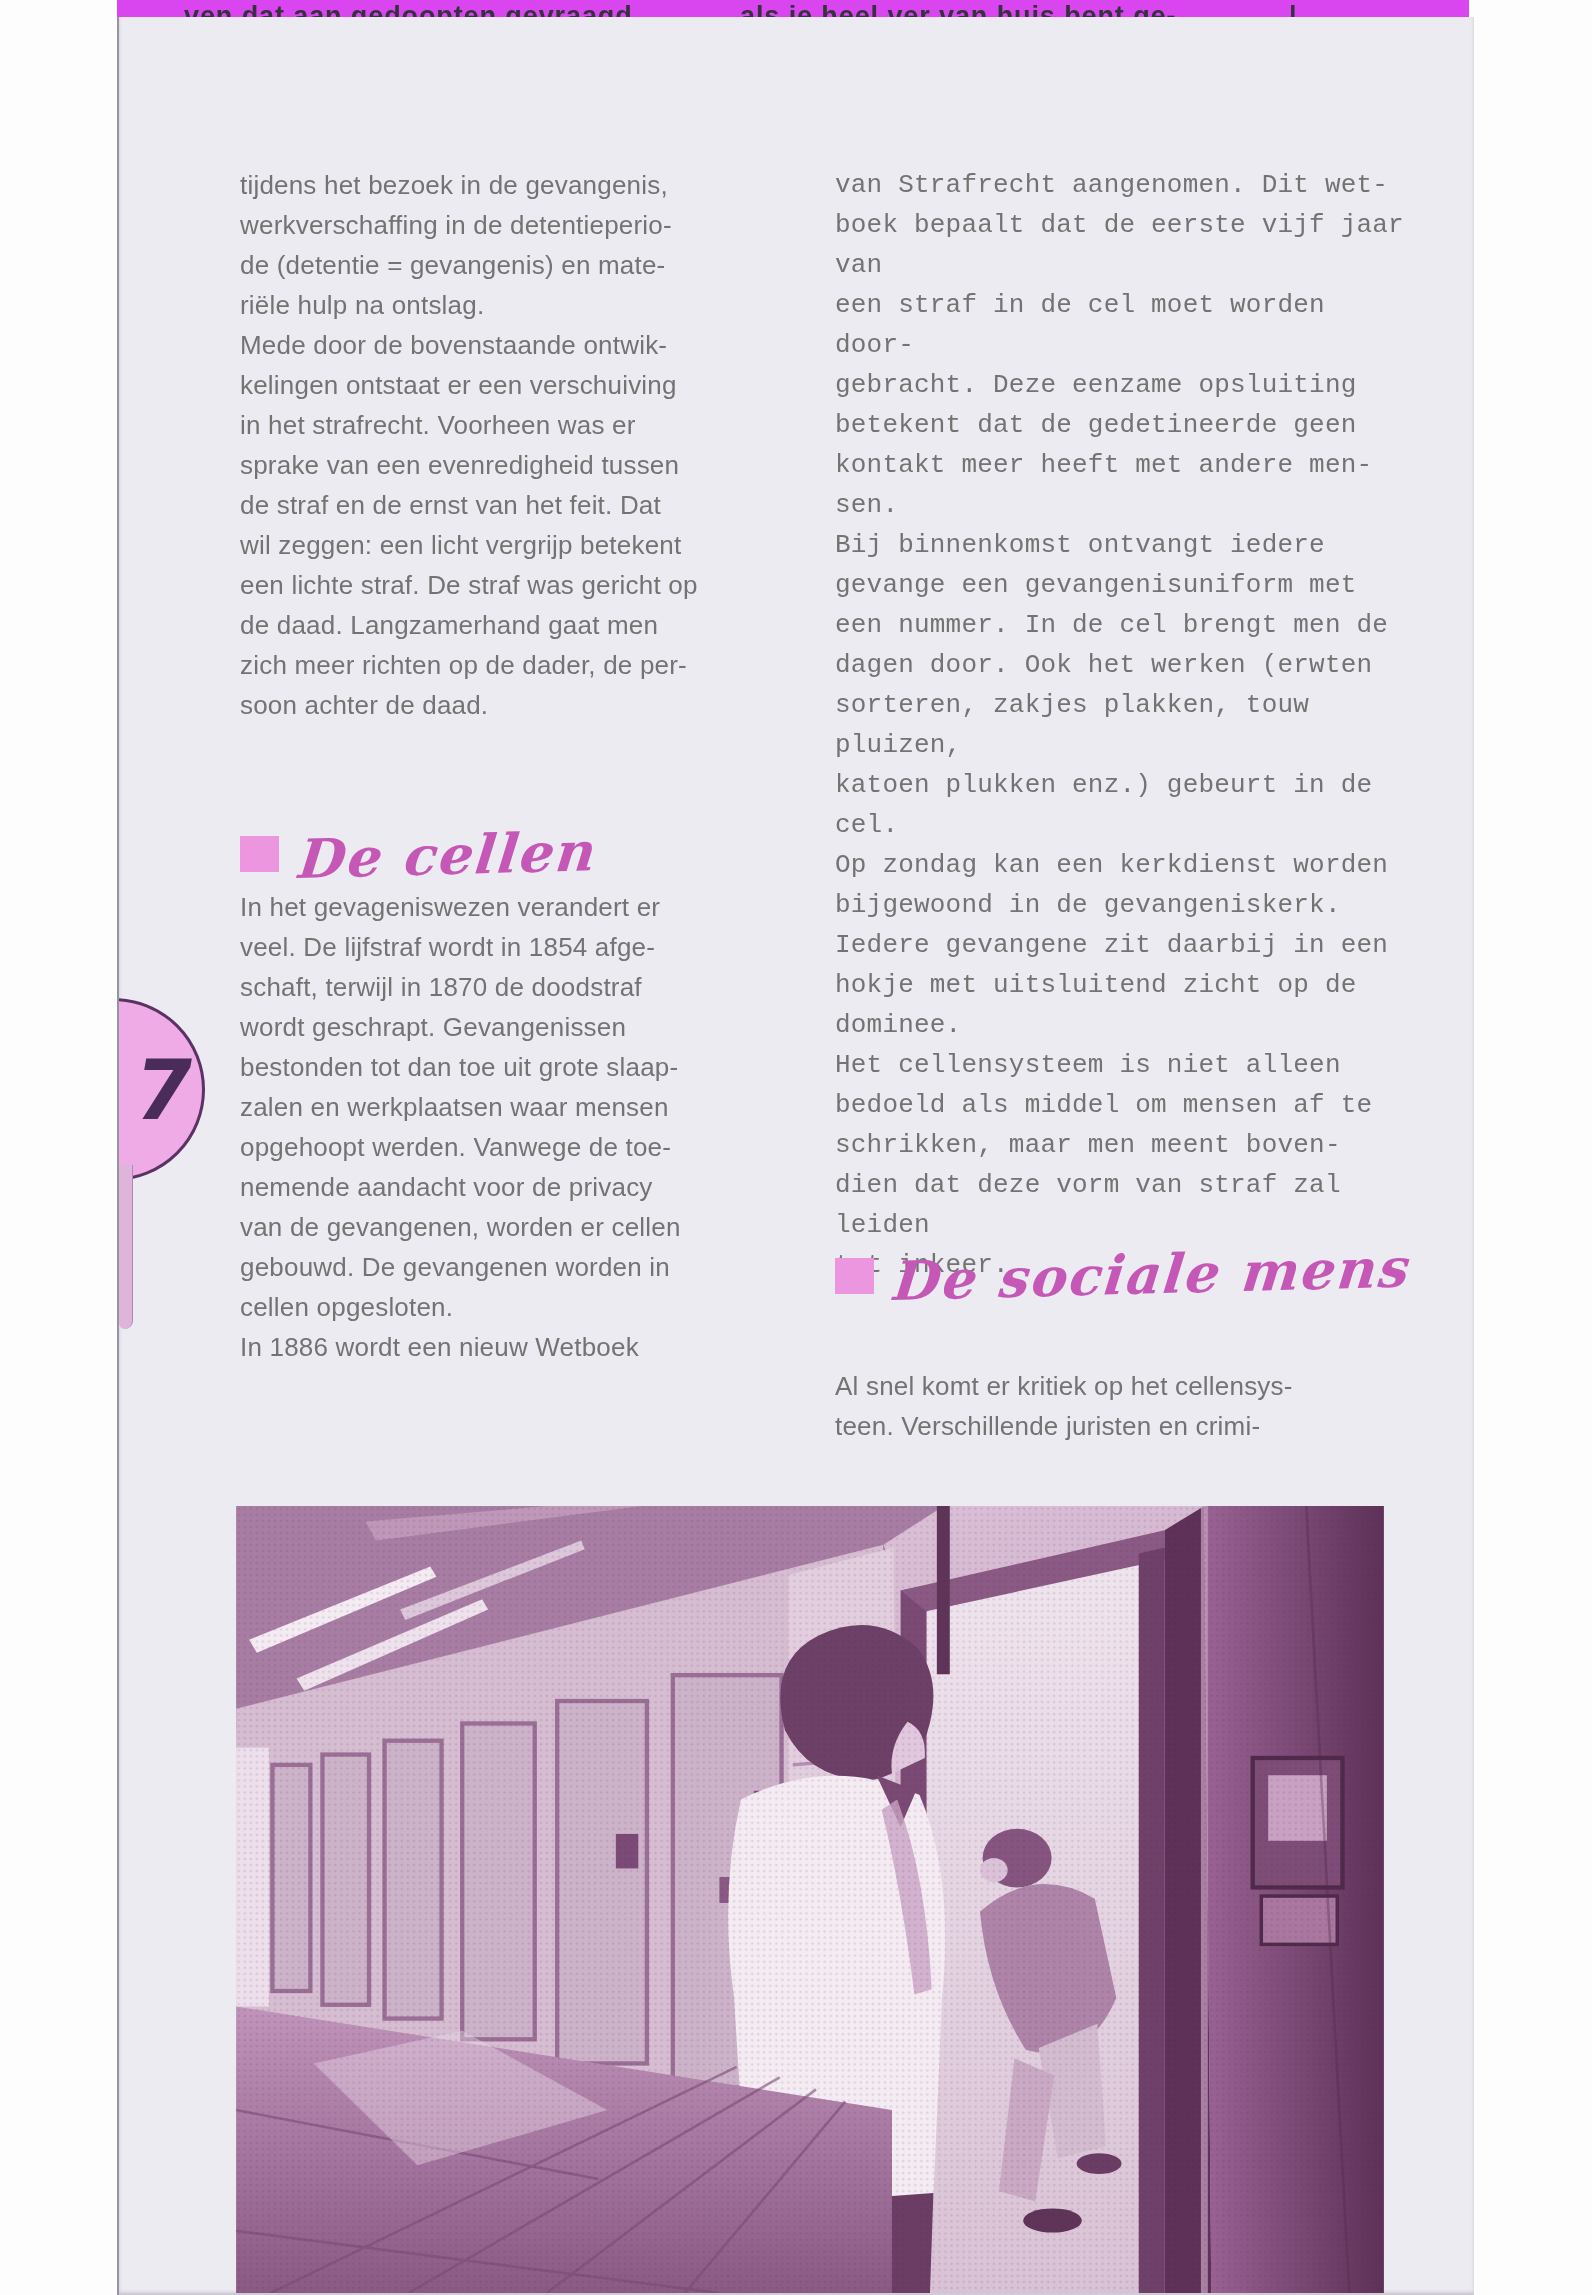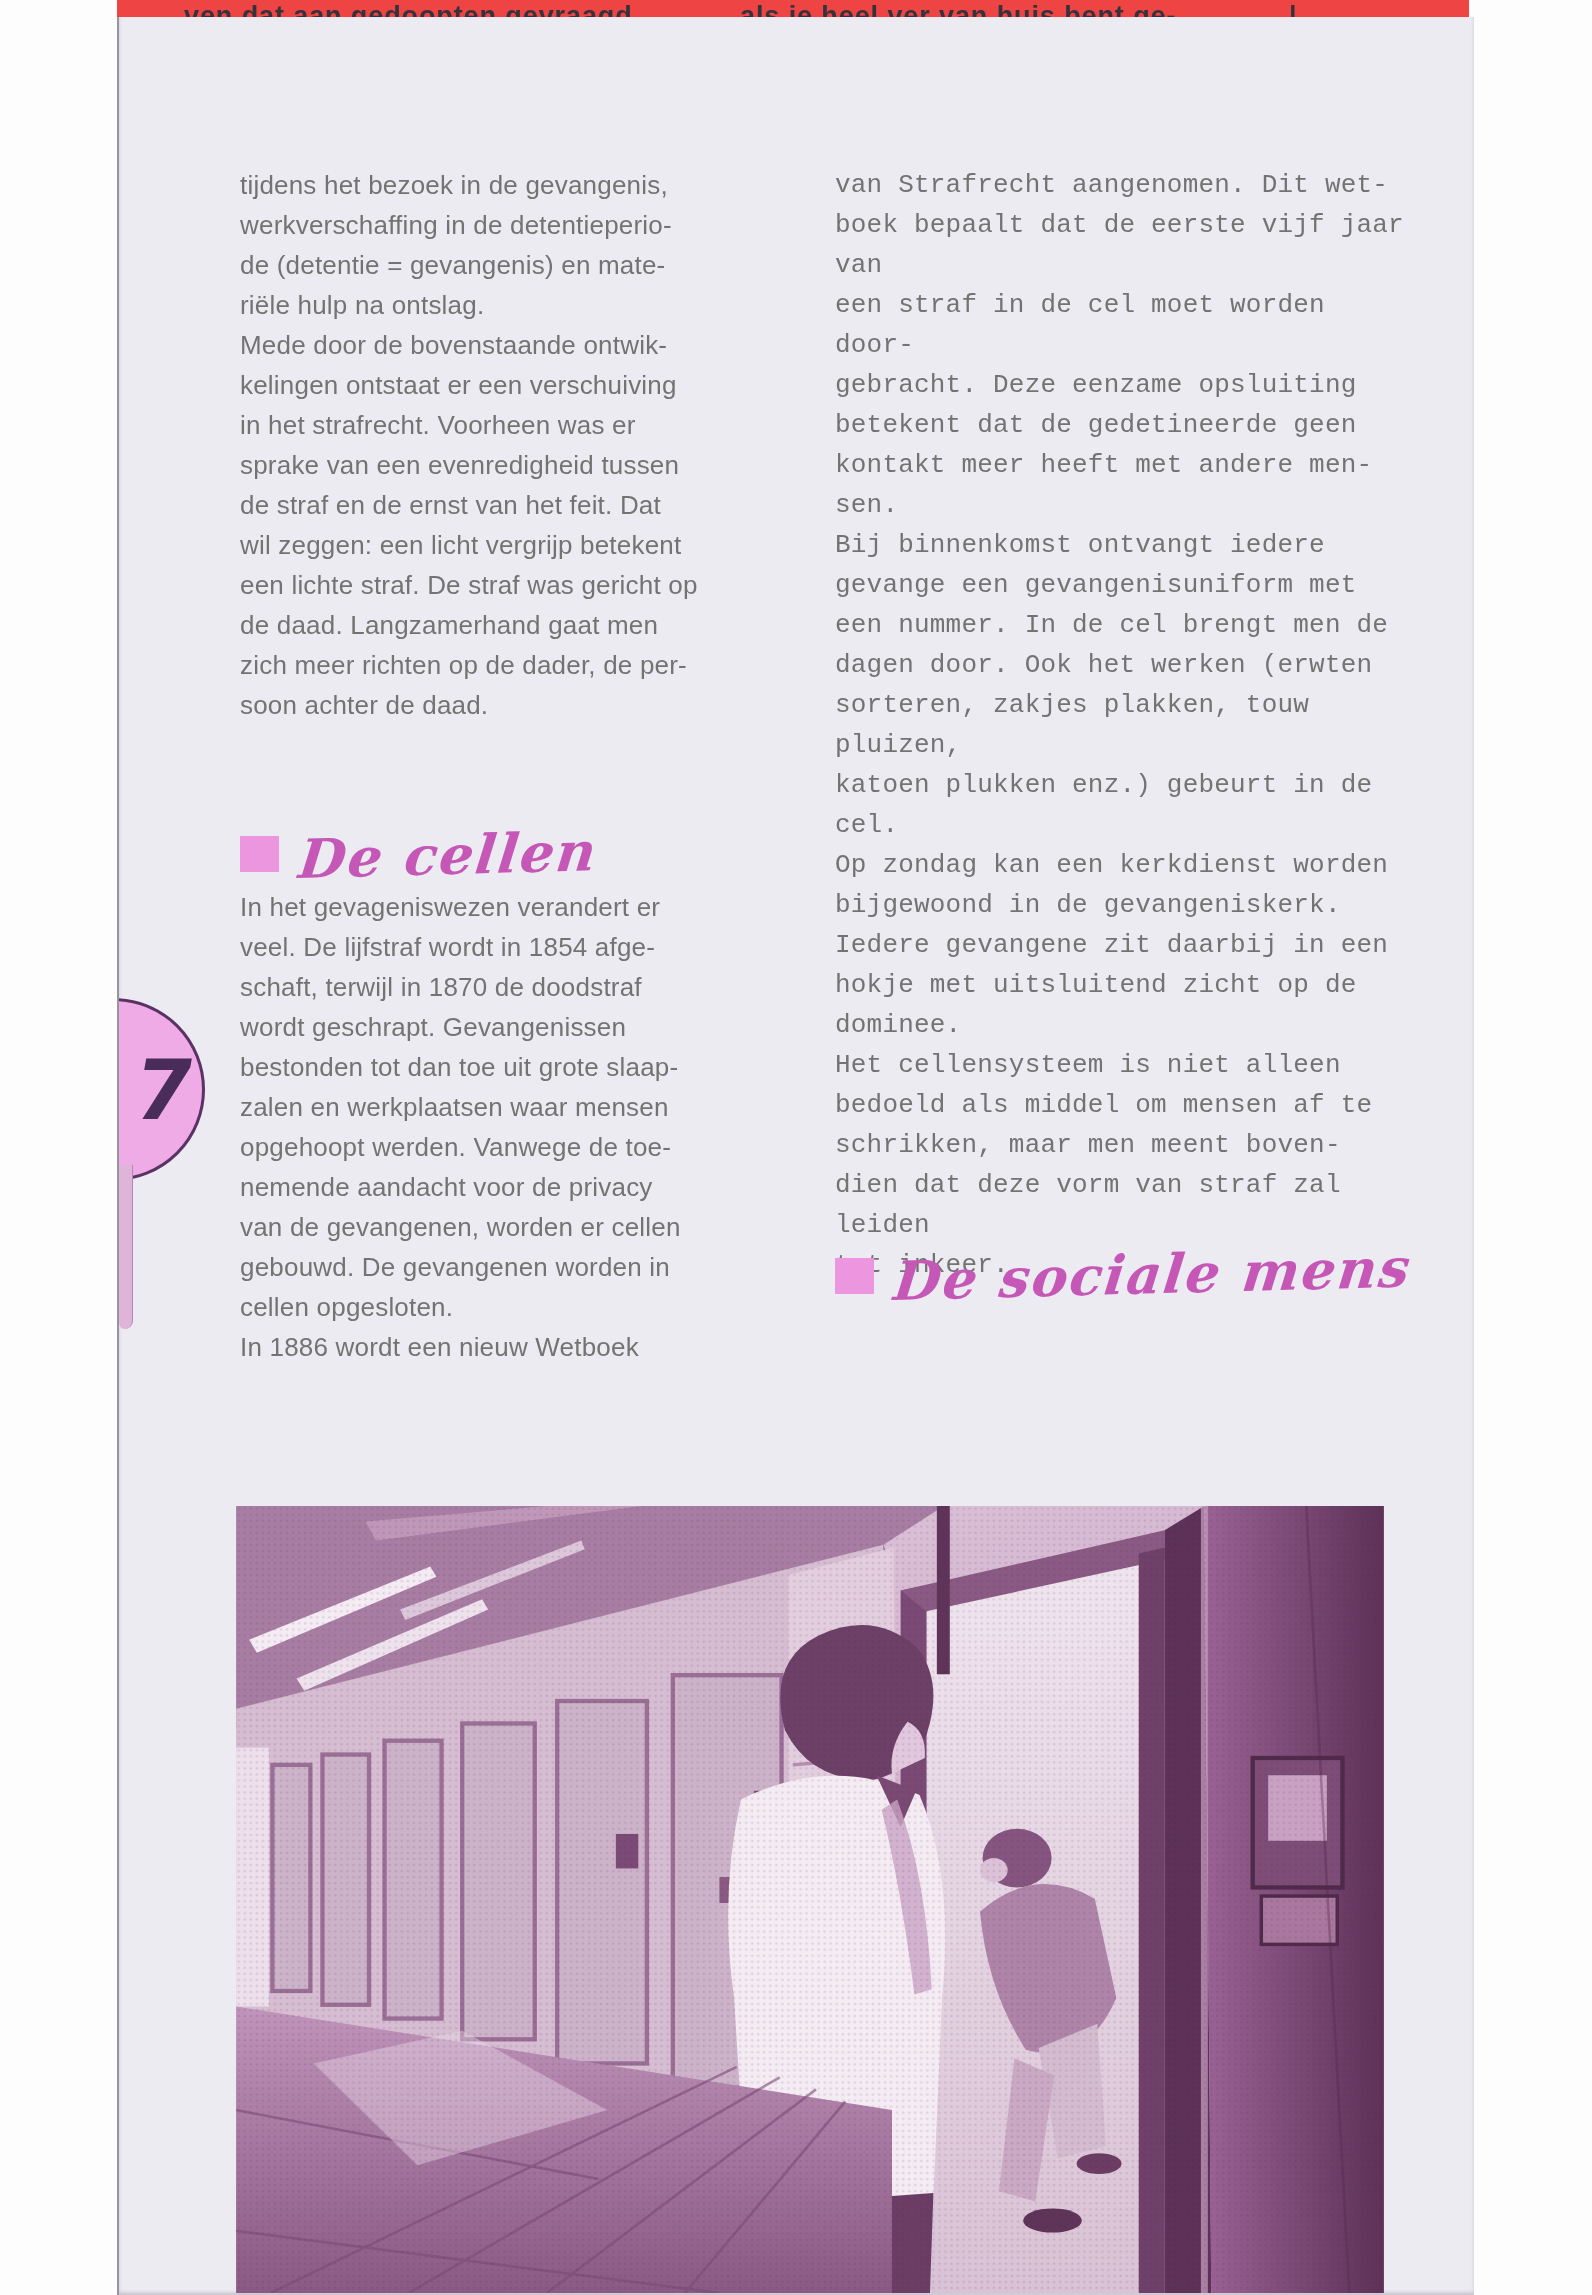--- a/index.html
+++ b/index.html
@@ -5,21 +5,21 @@
   html,body{margin:0;padding:0;}
   body{
     width:1592px;height:2295px;position:relative;
     background:#fdfdfd;
     font-family:"Liberation Sans",sans-serif;
     overflow:hidden;
   }
   
   .top-strip{
     position:absolute;left:117px;top:0;width:1352px;height:17.3px;
-    background:#ef4444;overflow:hidden;
+    background:#d946ef;overflow:hidden;
   }
   .top-strip .frag{
     position:absolute;top:0.9px;
     color:#34333d;font-size:27px;font-weight:bold;letter-spacing:0.9px;
     white-space:nowrap;
   }
   .frag-left{left:67px;}
   .frag-right{left:623px;}
   .frag-mark{left:1172px;}
   
@@ -150,20 +150,22 @@
 bedoeld als middel om mensen af te
 schrikken, maar men meent boven-
 dien dat deze vorm van straf zal leiden
 tot inkeer.</div>
 
   <div class="heading h2">
     <div class="sq"></div>
     <div class="script">De sociale mens</div>
   </div>
 
+  <div class="body-text col-right pR2">Al snel komt er kritiek op het cellensys-
+teen. Verschillende juristen en crimi-</div>
 
   <div class="page-circle">
     <div class="num">7</div>
   </div>
   <div class="ribbon"></div>
 
   <div class="photo">
     <svg width="1148" height="787" viewBox="0 0 1330 912" xmlns="http://www.w3.org/2000/svg">
       <defs>
         <linearGradient id="bgGrad" x1="0" y1="0" x2="1" y2="1">

